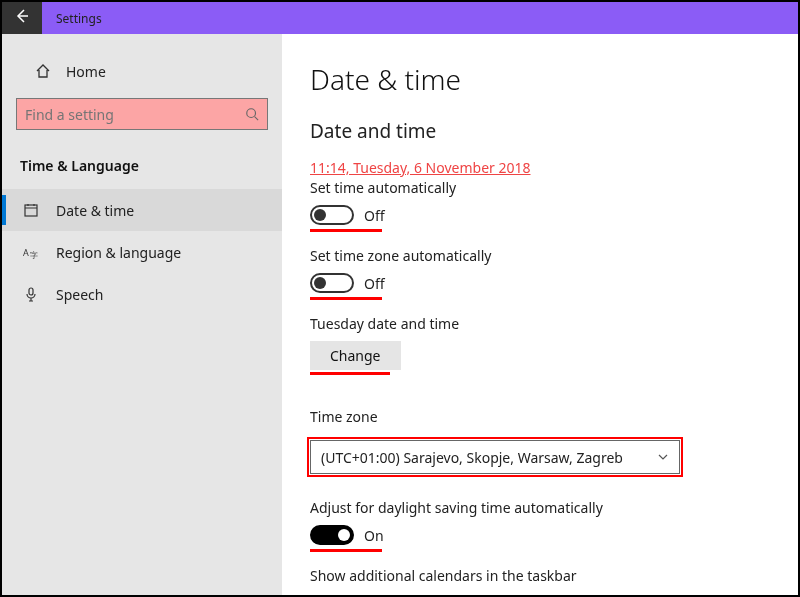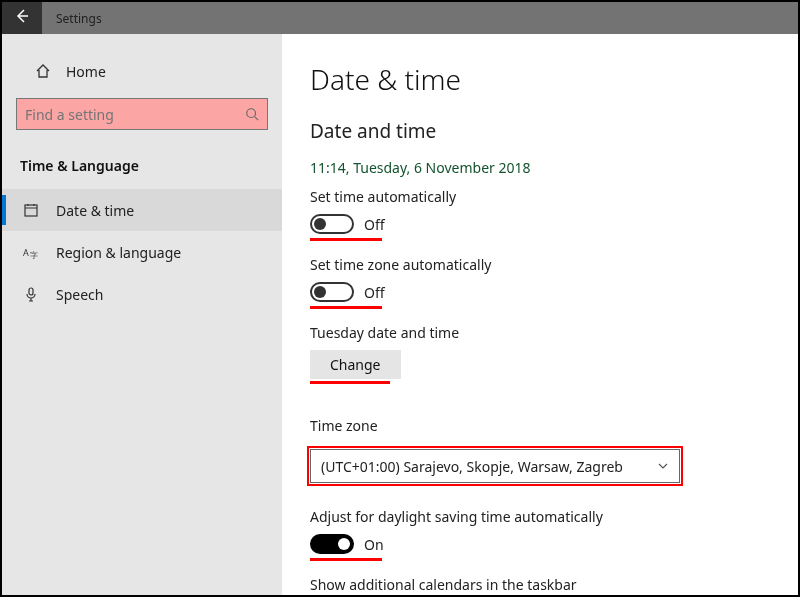--- a/index.html
+++ b/index.html
@@ -1,19 +1,19 @@
 <!DOCTYPE html>
 <html><head>
 <meta charset="utf-8">
 <style>
   * { box-sizing: border-box; margin: 0; padding: 0; font-family: "Segoe UI", system-ui, sans-serif; }
   body { width: 800px; height: 597px; border: 2px solid #000; background: #fff; overflow: hidden; }
 
   
-  .titlebar { height: 32px; display: flex; align-items: stretch; background: #737373; }
+  .titlebar { height: 32px; display: flex; align-items: stretch; background: #8b5cf6; }
   .back-btn { width: 40px; background: #333; display: flex; align-items: center; justify-content: center; color: #fff; }
   .title-text { display: flex; align-items: center; padding-left: 14px; font-size: 12px; color: #222; }
 
   .main-wrap { display: flex; height: calc(100% - 32px); }
 
   
   .sidebar { width: 280px; background: #e6e6e6; padding-top: 16px; }
   .side-row { display: flex; align-items: center; height: 42px; padding-left: 30px; font-size: 14px; color: #222; }
   .side-row .icon { width: 22px; display: flex; align-items: center; justify-content: center; margin-right: 12px; }
   .search-wrap { padding: 0 14px; margin: 6px 0 18px 0; }
@@ -23,21 +23,21 @@
   .category-label { font-weight: 600; font-size: 14px; padding: 8px 0 14px 18px; color: #111; }
   .nav-item { display: flex; align-items: center; height: 42px; padding-left: 18px; font-size: 14px; color: #222; position: relative; }
   .nav-item.active { background: #d9d9d9; }
   .nav-item.active::before { content:""; position:absolute; left:0; top:6px; bottom:6px; width:4px; background:#0078d4; }
   .nav-item .icon { width: 22px; margin-right: 14px; display:flex; align-items:center; justify-content:center; }
 
   
   .content { flex: 1; padding: 26px 28px 16px 28px; overflow-y: auto; background: #fff; }
   .content h1 { font-size: 28px; font-weight: 300; color: #111; margin-bottom: 20px; }
   .content h2 { font-size: 19px; font-weight: 400; color: #222; margin-bottom: 14px; }
-  .now { font-size: 14px; color: #14532d; margin-bottom: 10px; }
+  .now { font-size: 14px; color: #ef4444; margin-bottom: 1px; text-decoration: underline; }
 
   .setting-label { font-size: 14px; color: #222; margin-bottom: 8px; }
 
   .toggle-row { display:flex; align-items:center; margin-bottom: 4px; }
   .toggle { width: 44px; height: 20px; border: 2px solid #333; border-radius: 10px; position: relative; background:#fff; display:inline-block; }
   .toggle .knob { position:absolute; top:2px; left:2px; width:12px; height:12px; border-radius:50%; background:#333; }
   .toggle.on { background:#000; border-color:#000; }
   .toggle.on .knob { left:auto; right:2px; background:#fff; }
   .toggle-text { font-size: 14px; margin-left: 10px; color:#222; }
 

